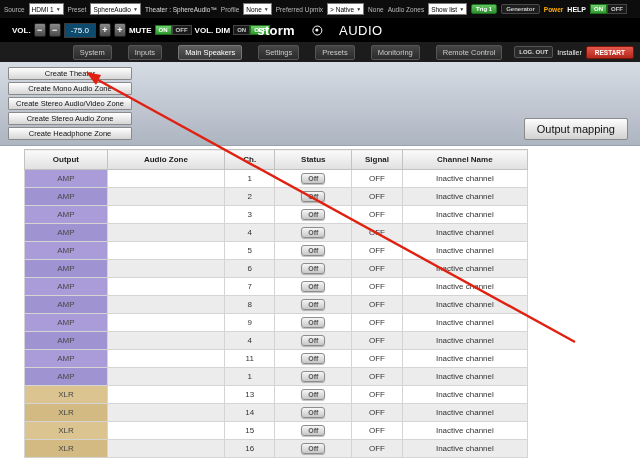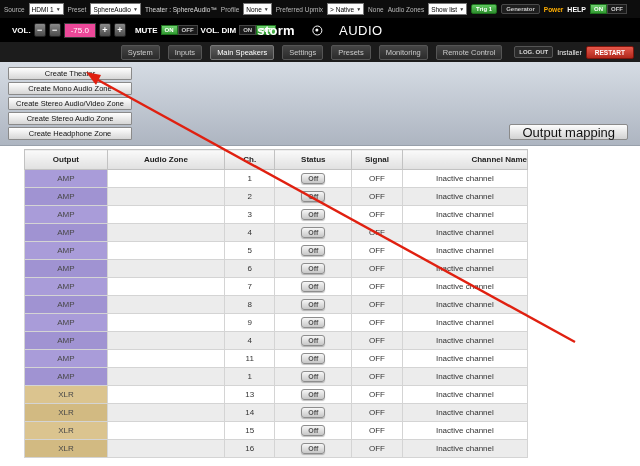--- a/index.html
+++ b/index.html
@@ -26,21 +26,21 @@
     background:#1a1a1a; border:1px solid #444; cursor:pointer; }
   .tg.active { background:linear-gradient(#6fd06f,#2f9a2f); color:#fff; border-color:#1e6f1e; }
 
   
   .volbar { height:24px; background:#000; display:flex; align-items:center;
     gap:3px; padding:0 12px; position:relative; }
   .vol-label { color:#fff; font-size:8px; font-weight:bold; }
   .vol-btn { width:12px; height:14px; background:linear-gradient(#8a8a8a,#4a4a4a);
     border:1px solid #222; border-radius:2px; color:#fff; font-size:9px; line-height:12px;
     text-align:center; cursor:pointer; font-weight:bold; }
-  .vol-value { background:#ec4899; border:1px solid #3a3a3a; color:#fff; font-size:8px;
+  .vol-value { background:#0c4a6e; border:1px solid #3a3a3a; color:#fff; font-size:8px;
     padding:2px 6px; }
   .logo { position:absolute; left:50%; top:50%; transform:translate(-50%,-50%);
     color:#fff; font-size:13px; display:flex; align-items:center; gap:16px; }
   .logo .l1 { font-weight:bold; letter-spacing:.3px; }
   .logo .l2 { font-weight:normal; letter-spacing:.5px; }
   .logo-orb { width:10px; height:10px; border:1.5px solid #fff; border-radius:50%;
     display:inline-block; position:relative; margin:0 1px; }
   .logo-orb::after { content:""; position:absolute; left:2px; top:2px; width:3px; height:3px;
     background:#fff; border-radius:50%; }
 
@@ -59,23 +59,23 @@
     background:linear-gradient(#e5584a,#b1281c); border:1px solid #7d140c; padding:2px 8px;
     border-radius:2px; cursor:pointer; }
 
   
   .panel { height:84px; background:linear-gradient(#d6dce4,#adb5c1);
     border-bottom:1px solid #98a0ab; position:relative; padding-top:3px; }
   .panel-btn { display:block; width:124px; height:13px; margin:2px 0 0 8px;
     background:linear-gradient(#ffffff,#d6d6d6); border:1px solid #8a8a8a; border-radius:1px;
     font-size:7.5px; color:#111; text-align:center; line-height:12px; cursor:pointer;
     font-family:"Liberation Sans", sans-serif; }
-  .mapping-btn { position:absolute; right:12px; bottom:5px; height:16px;
+  .mapping-btn { position:absolute; right:12px; bottom:5px; height:22px;
     background:linear-gradient(#fdfdfd,#d2d2d2); border:1px solid #8a8a8a; border-radius:2px;
-    font-size:13px; color:#111; padding:0 12px; cursor:pointer;
+    font-size:11px; color:#111; padding:0 12px; cursor:pointer;
     font-family:"Liberation Sans", sans-serif; }
 
   
   .content { background:#fff; padding:3px 8px 12px 8px;margin-left:16px; }
   table { border-collapse:collapse; table-layout:fixed; width:504px; }
   th { height:20px; font-size:8px; font-weight:bold; color:#222;
     background:linear-gradient(#fafafa,#e0e0e0); border:1px solid #c2c2c2; }
   td { height:18px; font-size:8px; color:#333; text-align:center;
     border:1px solid #d4d4d4; background:#fff; overflow:hidden; }
   tr.alt td { background:#ececec; }
@@ -132,40 +132,40 @@
   </span>
 </div>
 
 <div class="volbar">
   <span class="vol-label">VOL.</span>
   <span class="vol-btn">−</span>
   <span class="vol-btn">−</span>
   <span class="vol-value">-75.0</span>
   <span class="vol-btn">+</span>
   <span class="vol-btn">+</span>
-  <span class="vol-label" style="margin-left:6px">MUTE</span>
+  <span class="vol-label" style="margin-left:0">MUTE</span>
   <span class="tg-group">
     <span class="tg active">ON</span>
     <span class="tg">OFF</span>
   </span>
   <span class="vol-label" style="margin-left:0">VOL. DIM</span>
   <span class="tg-group">
     <span class="tg">ON</span>
     <span class="tg active">OFF</span>
   </span>
   <span class="logo">
     <span class="l1">storm</span>
     <span class="logo-orb"></span>
     <span class="l2">AUDIO</span>
   </span>
 </div>
 
 <div class="navbar">
   <div class="nav-spacer"></div>
-  <div style="display:flex;gap:8px">
+  <div style="display:flex;gap:16px">
       <span class="tab">System</span>
       <span class="tab">Inputs</span>
       <span class="tab active">Main Speakers</span>
       <span class="tab">Settings</span>
       <span class="tab">Presets</span>
       <span class="tab">Monitoring</span>
       <span class="tab">Remote Control</span>
     </div>
   <div class="nav-right">
     <span class="logout-btn">LOG. OUT</span>
@@ -187,21 +187,21 @@
 
 <div class="content">
   <table>
     <thead>
         <tr id="thead-row">
           <th style="width: 82px;">Output</th>
           <th style="width: 116px;">Audio Zone</th>
           <th style="width: 50px;">Ch.</th>
           <th style="width: 76px;">Status</th>
           <th style="width: 50px;">Signal</th>
-          <th style="width: 124px; text-align: right;">Channel Name</th>
+          <th style="width: 124px;">Channel Name</th>
         </tr>
       </thead>
     <tbody id="tbody">
         <tr>
     <td class="c-out amp">AMP</td>
     <td class="c-zone"></td>
     <td class="c-ch">1</td>
     <td class="c-status">
       <button class="off-btn">Off</button>
     </td>

